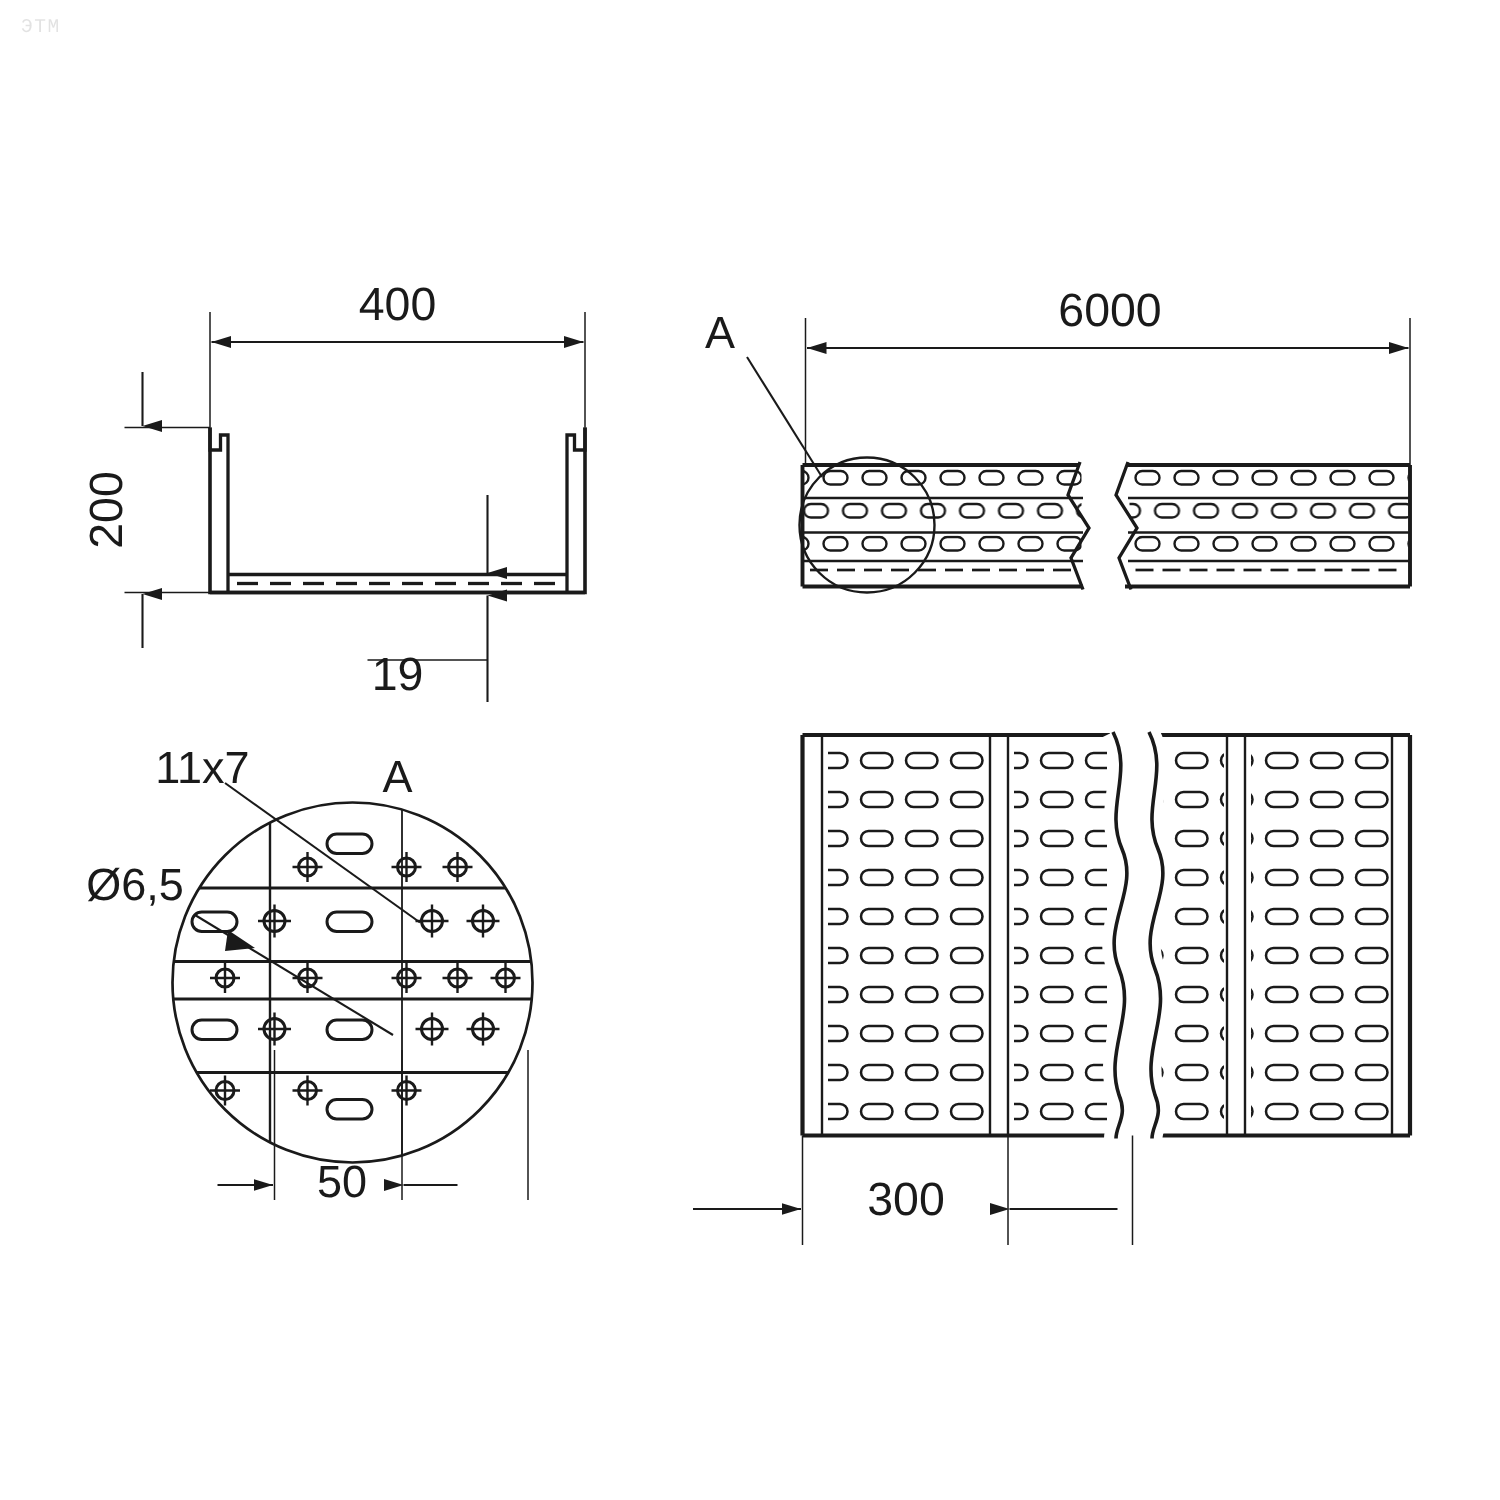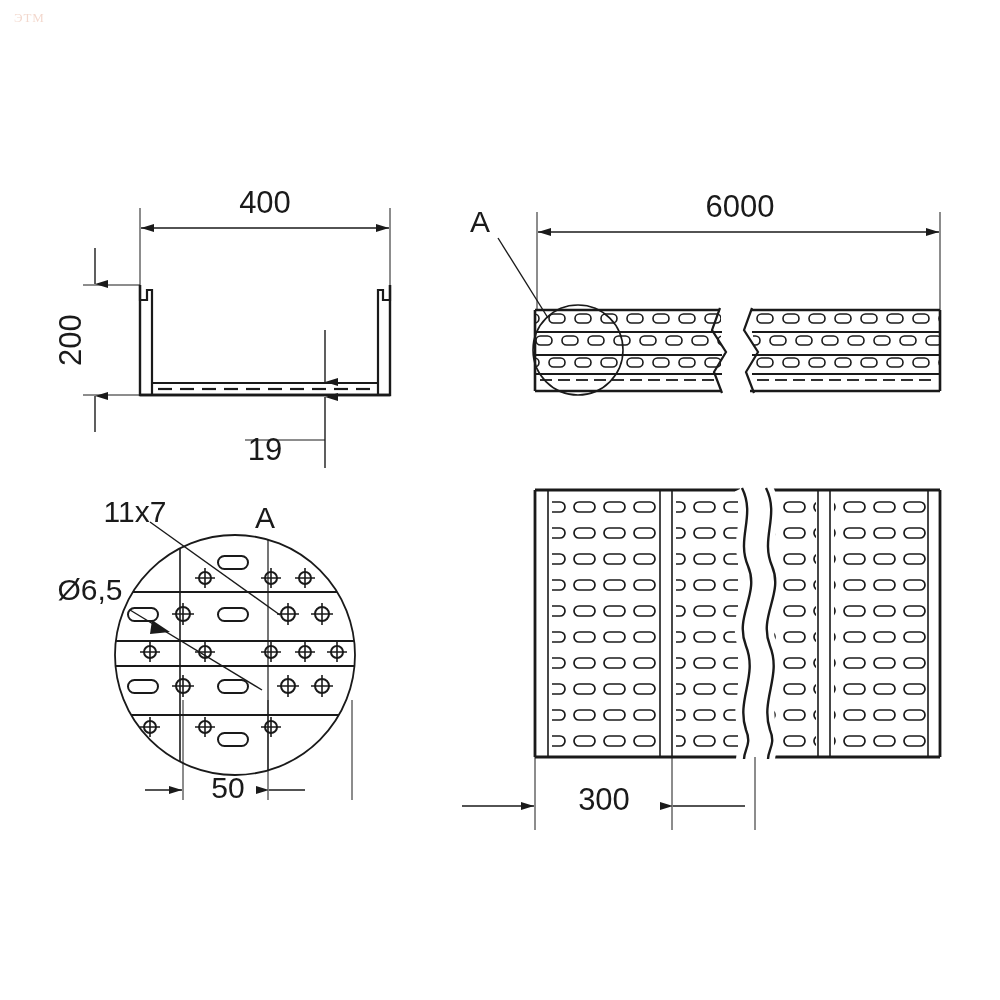--- a/index.html
+++ b/index.html
@@ -1,21 +1,21 @@
 <!DOCTYPE html>
 <html><head>
 <meta charset="utf-8">
 <style>
   html,body{margin:0;padding:0;background:#ffffff;}
   body{width:1000px;height:1000px;font-family:"Liberation Sans",sans-serif;color:#1a1a1a;overflow:hidden;}
   #stage{position:relative;width:1000px;height:1000px;}
   svg{position:absolute;left:0;top:0;width:1000px;height:1000px;}
   .dimtext{font-family:"Liberation Sans",sans-serif;fill:#1a1a1a;}
   .wm{position:absolute;left:14px;top:8px;width:80px;height:46px;opacity:.20;}
-  .wm-txt{font-family:Liberation Serif, serif;font-size:13px;color:#c2410c;letter-spacing:1px;}
+  .wm-txt{font-family:Liberation Mono, monospace;font-size:13px;color:#737373;letter-spacing:1px;}
 </style>
 </head>
 <body>
 
 <div id="stage">
 
   <div class="wm">
     <span class="wm-txt">ЭТМ</span>
   </div>
 

